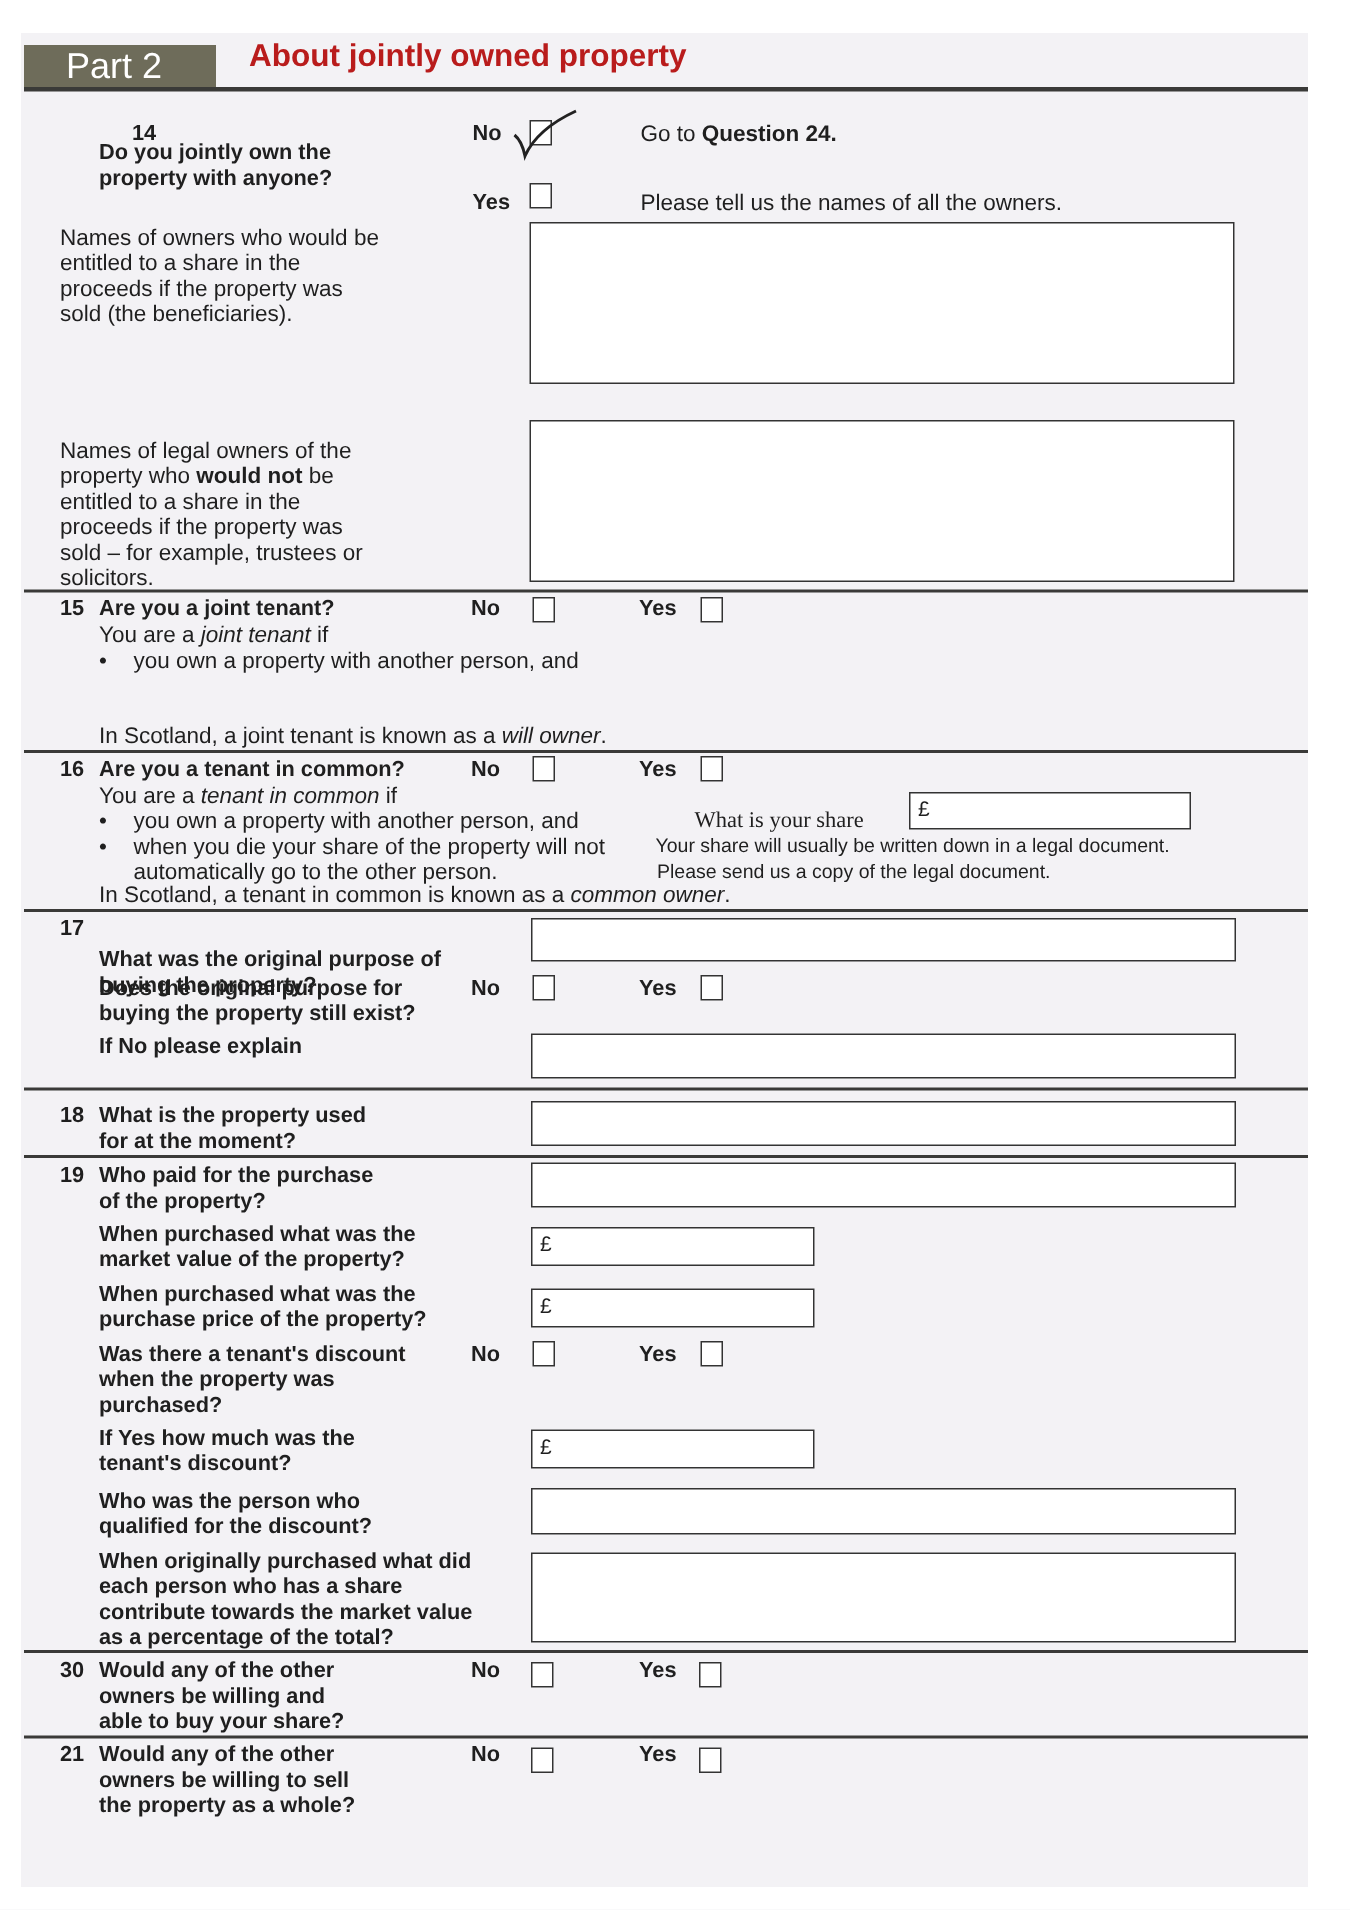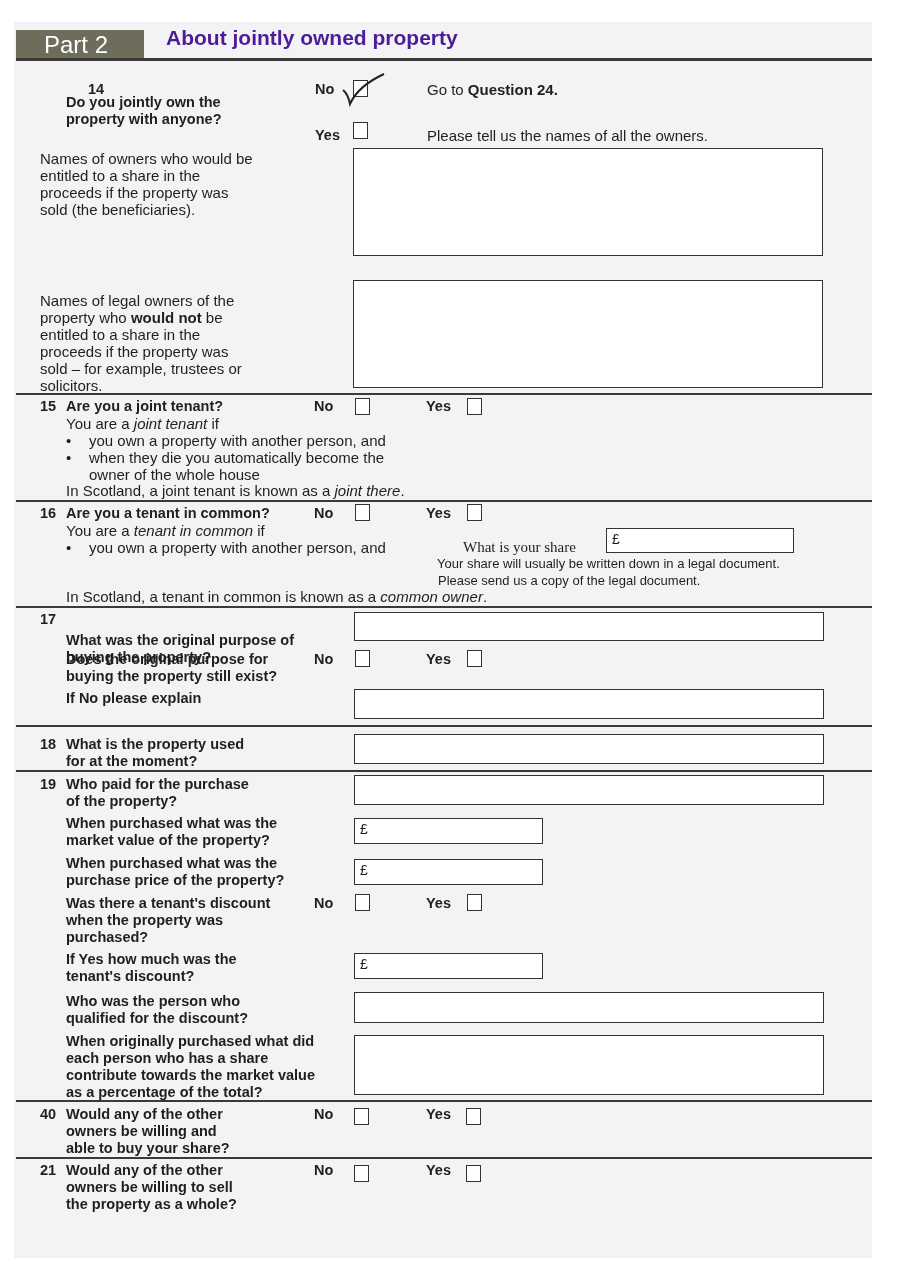--- a/index.html
+++ b/index.html
@@ -1,19 +1,19 @@
 <!DOCTYPE html>
 <html><head>
 <meta charset="utf-8">
 <style>
   html,body{margin:0;padding:0;}
   body{width:900px;height:1273px;background:#ffffff;position:relative;overflow:hidden;font-family:"Liberation Sans",sans-serif;color:#1f1f1f;}
   .sheet{position:absolute;left:14px;top:22px;width:858px;height:1236px;background:#f3f2f5;}
   .hdr-part{position:absolute;left:16px;top:30px;width:128px;height:30px;background:#6e6c5a;color:#fff;font-size:24px;line-height:30px;padding-left:28px;box-sizing:border-box;}
-  .hdr-title{position:absolute;left:166px;top:26px;font-size:21px;font-weight:bold;color:#4c1d95;}
+  .hdr-title{position:absolute;left:166px;top:26px;font-size:21px;font-weight:bold;color:#b91c1c;}
   .hdr-rule{position:absolute;left:16px;top:58px;width:856px;height:3px;background:#3a3a38;}
   .rule{position:absolute;left:16px;width:856px;height:2px;background:#3a3a38;}
   .num{position:absolute;font-size:14.5px;font-weight:bold;line-height:17px;}
   .lbl{position:absolute;font-size:14.5px;font-weight:bold;line-height:17px;}
   .txt{position:absolute;font-size:15px;line-height:17px;}
   .small{position:absolute;font-size:13px;line-height:17px;}
   .cb{position:absolute;width:15px;height:17px;border:1.5px solid #333;background:#fff;box-sizing:border-box;}
   .box{position:absolute;background:#fff;border:1.5px solid #333;box-sizing:border-box;}
   .pound{position:absolute;left:5px;top:2px;font-size:14px;}
   .bullet{display:block;padding-left:25px;position:relative;}
@@ -51,35 +51,35 @@
 
 <div class="num" style="left:40px;top:398px;">15</div>
 <div class="lbl" style="left:66px;top:398px;">Are you a joint tenant?</div>
 <div class="lbl" style="left:314px;top:398px;">No</div>
 <div class="cb" style="left:355px;top:398px;"></div>
 <div class="lbl" style="left:426px;top:398px;">Yes</div>
 <div class="cb" style="left:467px;top:398px;"></div>
 <div class="txt" style="left:66px;top:415px;"><span>You are a </span><i>joint tenant</i><span> if</span></div>
 <div class="txt" style="left:64px;top:432px;width:360px;">
   <span class="bullet">you own a property with another person, and</span>
-  <span class="bullet">when they die you automatically become the owner of the whole house</span>
 </div>
-<div class="txt" style="left:66px;top:482px;"><span>In Scotland, a joint tenant is known as a </span><i>joint there</i><span>.</span></div>
+<div class="txt" style="left:66px;top:482px;"><span>In Scotland, a joint tenant is known as a </span><i>will owner</i><span>.</span></div>
 
 <div class="rule" style="top:500px;"></div>
 
 <div class="num" style="left:40px;top:505px;">16</div>
 <div class="lbl" style="left:66px;top:505px;">Are you a tenant in common?</div>
 <div class="lbl" style="left:314px;top:505px;">No</div>
 <div class="cb" style="left:355px;top:504px;"></div>
 <div class="lbl" style="left:426px;top:505px;">Yes</div>
 <div class="cb" style="left:467px;top:504px;"></div>
 <div class="txt" style="left:66px;top:522px;"><span>You are a </span><i>tenant in common</i><span> if</span></div>
 <div class="txt" style="left:64px;top:539px;width:360px;">
   <span class="bullet">you own a property with another person, and</span>
+  <span class="bullet">when you die your share of the property will not automatically go to the other person.</span>
 </div>
 <div class="txt" style="left:66px;top:588px;"><span>In Scotland, a tenant in common is known as a </span><i>common owner</i><span>.</span></div>
 <div class="txt" style="left:463px;top:539px;font-family:Liberation Serif, serif;">What is your share</div>
 <div class="box" style="left:606px;top:528px;width:188px;height:25px;">
     <span class="pound">£</span>
   </div>
 <div class="small" style="left:437px;top:555px;text-align:center;">Your share will usually be written down in a legal document.</div>
 <div class="small" style="left:438px;top:572px;">Please send us a copy of the legal document.</div>
 
 <div class="rule" style="top:606px;"></div>
@@ -129,21 +129,21 @@
   </div>
 
 <div class="lbl" style="left:66px;top:993px;width:200px;">Who was the person who qualified for the discount?</div>
 <div class="box" style="left:354px;top:992px;width:470px;height:31px;"></div>
 
 <div class="lbl" style="left:66px;top:1033px;width:255px;">When originally purchased what did each person who has a share contribute towards the market value as a percentage of the total?</div>
 <div class="box" style="left:354px;top:1035px;width:470px;height:60px;"></div>
 
 <div class="rule" style="top:1100px;"></div>
 
-<div class="num" style="left:40px;top:1106px;">40</div>
+<div class="num" style="left:40px;top:1106px;">30</div>
 <div class="lbl" style="left:66px;top:1106px;width:180px;">Would any of the other owners be willing and able to buy your share?</div>
 <div class="lbl" style="left:314px;top:1106px;">No</div>
 <div class="cb" style="left:354px;top:1108px;"></div>
 <div class="lbl" style="left:426px;top:1106px;">Yes</div>
 <div class="cb" style="left:466px;top:1108px;"></div>
 
 <div class="rule" style="top:1157px;"></div>
 
 <div class="num" style="left:40px;top:1162px;text-align:right;">21</div>
 <div class="lbl" style="left:66px;top:1162px;width:180px;">Would any of the other owners be willing to sell the property as a whole?</div>

